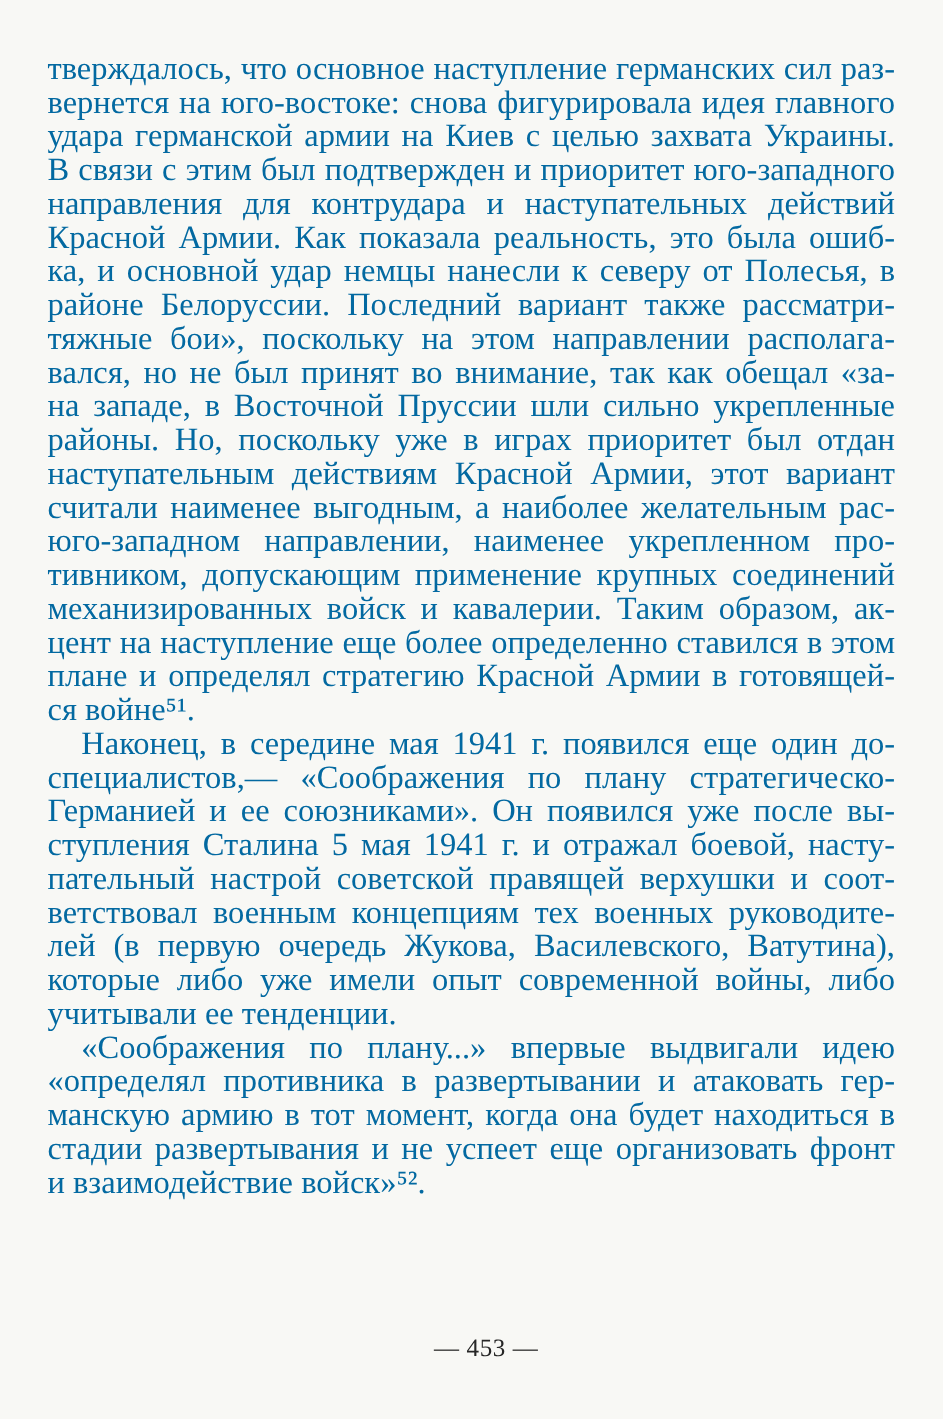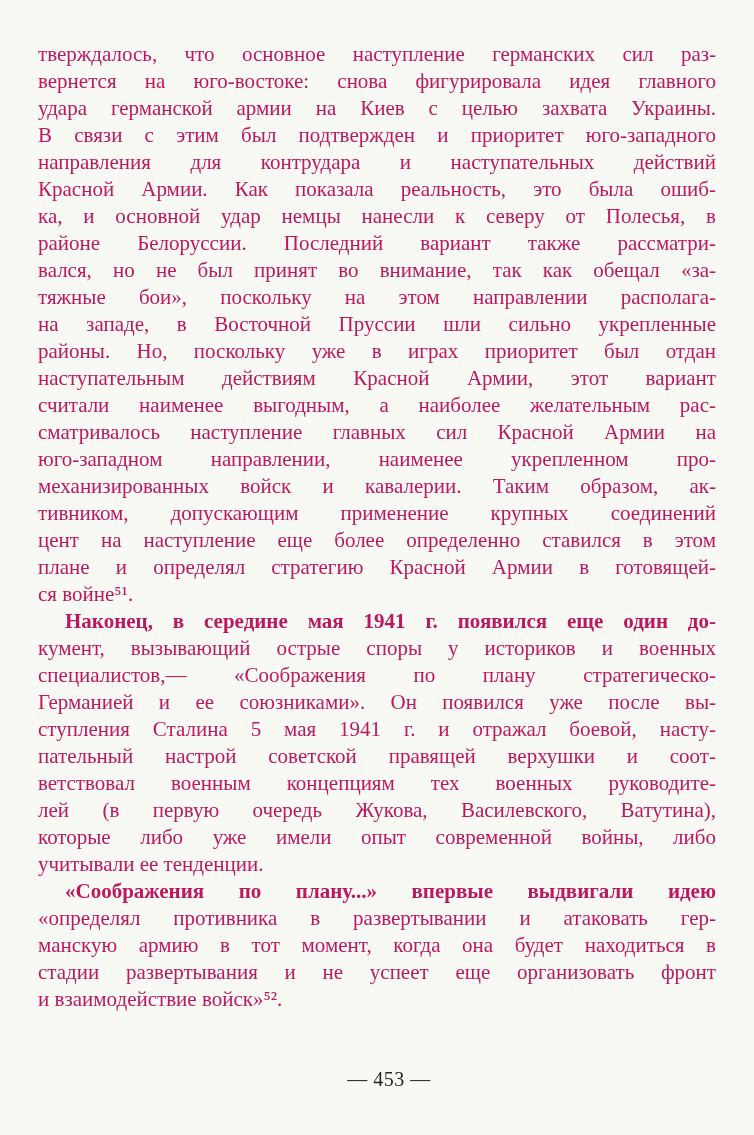--- a/index.html
+++ b/index.html
@@ -25,32 +25,31 @@
     position: absolute;
     left: 38px;
     top: 41px;
     width: 678px;
   }
   .para {
     margin: 0;
     padding: 0;
   }
   .line {
-    font-size: 21px;
+    font-size: 26px;
     line-height: 27px;
     text-align: justify;
     text-align-last: justify;
-    color: #be185d;
+    color: #0369a1;
   }
   .line.last {
     text-align-last: left;
   }
   .line.indent {
     text-indent: 27px;
-    font-weight: bold;
   }
   .page-number {
     position: absolute;
     left: 12px;
     top: 1068px;
     width: 754px;
     text-align: center;
     font-size: 20px;
     letter-spacing: 0.5px;
     color: #262626;
@@ -63,37 +62,35 @@
   <div class="text-block" id="text-block">
       <div class="para">
         <div class="line">тверждалось, что основное наступление германских сил раз-</div>
         <div class="line">вернется на юго-востоке: снова фигурировала идея главного</div>
         <div class="line">удара германской армии на Киев с целью захвата Украины.</div>
         <div class="line">В связи с этим был подтвержден и приоритет юго-западного</div>
         <div class="line">направления для контрудара и наступательных действий</div>
         <div class="line">Красной Армии. Как показала реальность, это была ошиб-</div>
         <div class="line">ка, и основной удар немцы нанесли к северу от Полесья, в</div>
         <div class="line">районе Белоруссии. Последний вариант также рассматри-</div>
+        <div class="line">тяжные бои», поскольку на этом направлении располага-</div>
         <div class="line">вался, но не был принят во внимание, так как обещал «за-</div>
-        <div class="line">тяжные бои», поскольку на этом направлении располага-</div>
         <div class="line">на западе, в Восточной Пруссии шли сильно укрепленные</div>
         <div class="line">районы. Но, поскольку уже в играх приоритет был отдан</div>
         <div class="line">наступательным действиям Красной Армии, этот вариант</div>
         <div class="line">считали наименее выгодным, а наиболее желательным рас-</div>
-        <div class="line">сматривалось наступление главных сил Красной Армии на</div>
         <div class="line">юго-западном направлении, наименее укрепленном про-</div>
+        <div class="line">тивником, допускающим применение крупных соединений</div>
         <div class="line">механизированных войск и кавалерии. Таким образом, ак-</div>
-        <div class="line">тивником, допускающим применение крупных соединений</div>
         <div class="line">цент на наступление еще более определенно ставился в этом</div>
         <div class="line">плане и определял стратегию Красной Армии в готовящей-</div>
         <div class="line last">ся войне⁵¹.</div>
       </div>
       <div class="para">
         <div class="line indent">Наконец, в середине мая 1941 г. появился еще один до-</div>
-        <div class="line">кумент, вызывающий острые споры у историков и военных</div>
         <div class="line">специалистов,— «Соображения по плану стратегическо-</div>
         <div class="line">Германией и ее союзниками». Он появился уже после вы-</div>
         <div class="line">ступления Сталина 5 мая 1941 г. и отражал боевой, насту-</div>
         <div class="line">пательный настрой советской правящей верхушки и соот-</div>
         <div class="line">ветствовал военным концепциям тех военных руководите-</div>
         <div class="line">лей (в первую очередь Жукова, Василевского, Ватутина),</div>
         <div class="line">которые либо уже имели опыт современной войны, либо</div>
         <div class="line last">учитывали ее тенденции.</div>
       </div>
       <div class="para">

